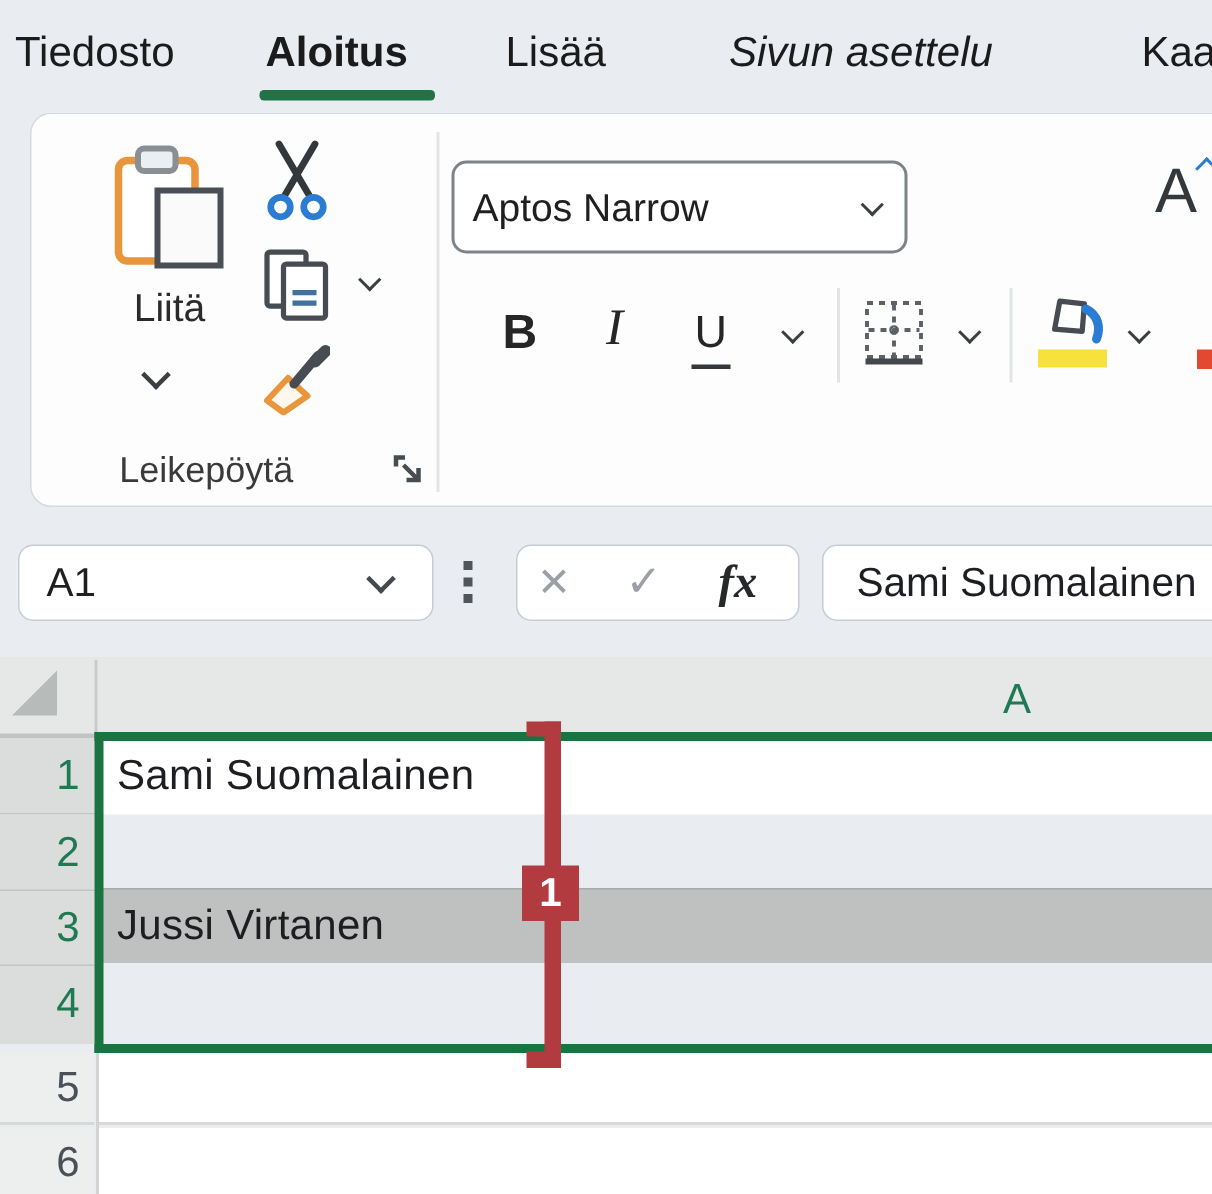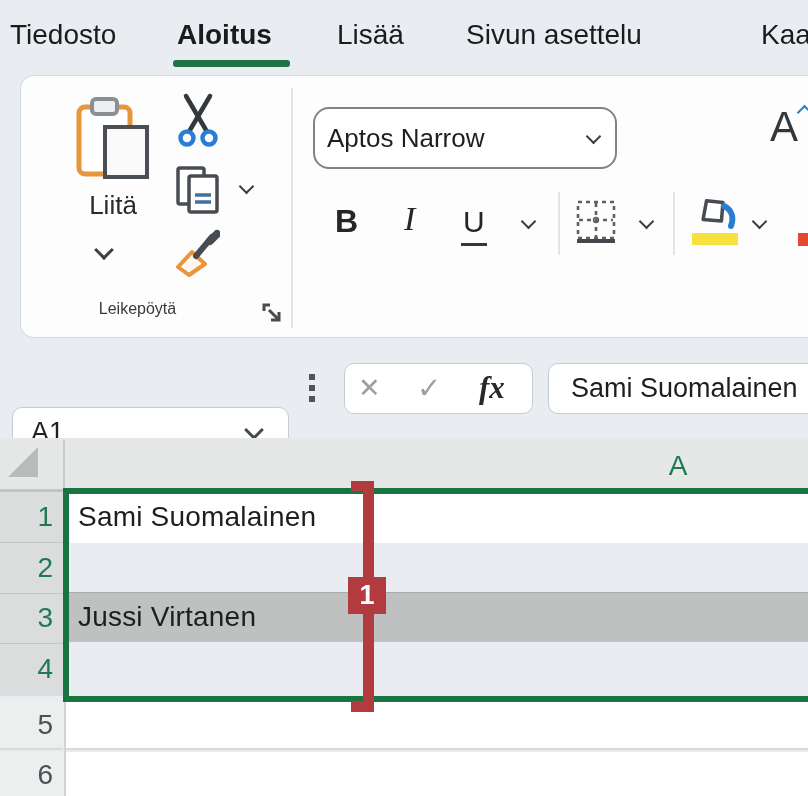--- a/index.html
+++ b/index.html
@@ -12,21 +12,21 @@
   }
   .abs{position:absolute;}
   
   .tab{top:16px; height:38px; line-height:38px; font-size:28px; color:#1b1b1b; white-space:nowrap; cursor:default;}
   .tab.active{font-weight:bold;}
   .tab-underline{left:173px; top:60px; width:117px; height:7px; background:#217346; border-radius:3px;}
   
   .panel{left:20px; top:75px; width:798px; height:261px; background:#fdfdfd;
          border:1.5px solid #d5dade; border-right:none; border-radius:14px 0 0 14px;}
   .vdiv{width:1.5px; background:#e2e5e8;}
-  .grouplabel{font-size:16px; color:#3a3a3a; text-align:center; white-space:nowrap;}
+  .grouplabel{font-size:24px; color:#3a3a3a; text-align:center; white-space:nowrap;}
   .chev{display:inline-block; width:11px; height:11px;
         border-right:3px solid #3b3f43; border-bottom:3px solid #3b3f43; transform:rotate(45deg);}
   .chev.small{width:9px;height:9px;border-width:2.6px;}
   .biglabel{font-size:26px; color:#2a2a2a; text-align:center;}
   .combo{background:#fff; border:2px solid #7e8387; border-radius:10px; height:58px;}
   .combo .val{position:absolute; left:12px; top:0; height:58px; line-height:58px; font-size:26px; color:#1f1f1f; white-space:nowrap;}
   .fmtbtn{font-size:32px; color:#262626; line-height:40px;}
   
   .fbox{background:#fff; border:1.5px solid #c7ccd2; border-radius:10px; height:49px;}
   .dot{width:6px;height:6px;background:#50555b;margin-bottom:5px;}
@@ -38,21 +38,21 @@
   .seltri{width:0;height:0;border-left:30px solid transparent;border-bottom:30px solid #b7bbba;}
 </style>
 </head>
 <body>
 
 <div class="app">
 
   <div class="abs tab active" style="left:177px;">Aloitus</div>
   <div class="abs tab" style="left:10px;">Tiedosto</div>
   <div class="abs tab" style="left:337px;">Lisää</div>
-  <div class="abs tab" style="left:466px;">Sivun asettelu</div>
+  <div class="abs tab" style="left:486px;font-style:italic;">Sivun asettelu</div>
   <div class="abs tab" style="left:761px;">Kaavat</div>
   <div class="abs tab-underline"></div>
 
   <div class="abs panel"></div>
 
   <div class="abs" style="left:75px; top:96px; width:76px; height:84px;">
     <svg width="76" height="84" viewBox="0 0 76 84">
       <rect x="4" y="11" width="51" height="67" rx="6" fill="#ffffff" stroke="#e8953c" stroke-width="5"></rect>
       <rect x="17" y="3" width="25" height="15" rx="4" fill="#eceff1" stroke="#8a8f94" stroke-width="4"></rect>
       <rect x="30" y="31" width="42" height="50" fill="#fafafa" stroke="#4a4f55" stroke-width="4"></rect>
@@ -92,21 +92,21 @@
 
   <div class="abs grouplabel" style="left:40px; top:300px; width:195px;">Leikepöytä</div>
   <div class="abs" style="left:260px; top:301px;">
     <svg width="24" height="24" viewBox="0 0 24 24">
       <polyline points="4,10 4,4 10,4" fill="none" stroke="#474c52" stroke-width="3"></polyline>
       <line x1="9" y1="9" x2="19" y2="19" stroke="#474c52" stroke-width="3"></line>
       <polyline points="19,11 19,19 11,19" fill="none" stroke="#474c52" stroke-width="3"></polyline>
     </svg>
   </div>
 
-  <div class="abs combo" style="left:313px; top:107px; width:300px;border-radius:16px;">
+  <div class="abs combo" style="left:301px; top:107px; width:300px;">
     <span class="val">Aptos Narrow</span>
     <span class="chev small" style="position:absolute; right:16px; top:22px;"></span>
   </div>
   <div class="abs" style="left:770px; top:103px; width:60px; height:60px;">
     <span style="font-size:42px; color:#33383d;">A</span>
     <span class="chev small" style="position:absolute; left:29px; top:4px; border-color:#2b7cd3; transform:rotate(-135deg);"></span>
   </div>
 
   <div class="abs fmtbtn" style="left:335px; top:201px; font-weight:bold;">B</div>
   <div class="abs fmtbtn" style="left:404px; top:199px; font-family:'Liberation Serif',serif; font-style:italic; font-size:34px;">I</div>
@@ -133,21 +133,21 @@
       <path d="M14 4 L30 8 L26 26 L8 22 Z" fill="#ffffff" stroke="#474c52" stroke-width="3.5" stroke-linejoin="round" transform="rotate(-8 19 15)"></path>
       <path d="M30 10 C 38 14 40 22 37 30" fill="none" stroke="#2b7cd3" stroke-width="6" stroke-linecap="round"></path>
     </svg>
     <div style="position:absolute; left:-2px; top:37px; width:46px; height:12px; background:#f7e13c;"></div>
   </div>
   <span class="abs chev small" style="left:754px; top:216px;"></span>
 
   <div class="abs" style="left:798px; top:233px; width:14px; height:13px; background:#e2492f;"></div>
 
 
-  <div class="abs fbox" style="left:12px; top:363px; width:275px;margin-top:44px;">
+  <div class="abs fbox" style="left:12px; top:363px; width:275px;">
     <span style="position:absolute; left:18px; top:0; height:49px; line-height:49px; font-size:27px; color:#1f1f1f;">A1</span>
     <span class="chev" style="position:absolute; left:234px; top:15px; border-color:#44494e;"></span>
   </div>
 
   <div class="abs" style="left:309px; top:374px;">
     <div class="dot"></div>
     <div class="dot"></div>
     <div class="dot"></div>
   </div>
 

